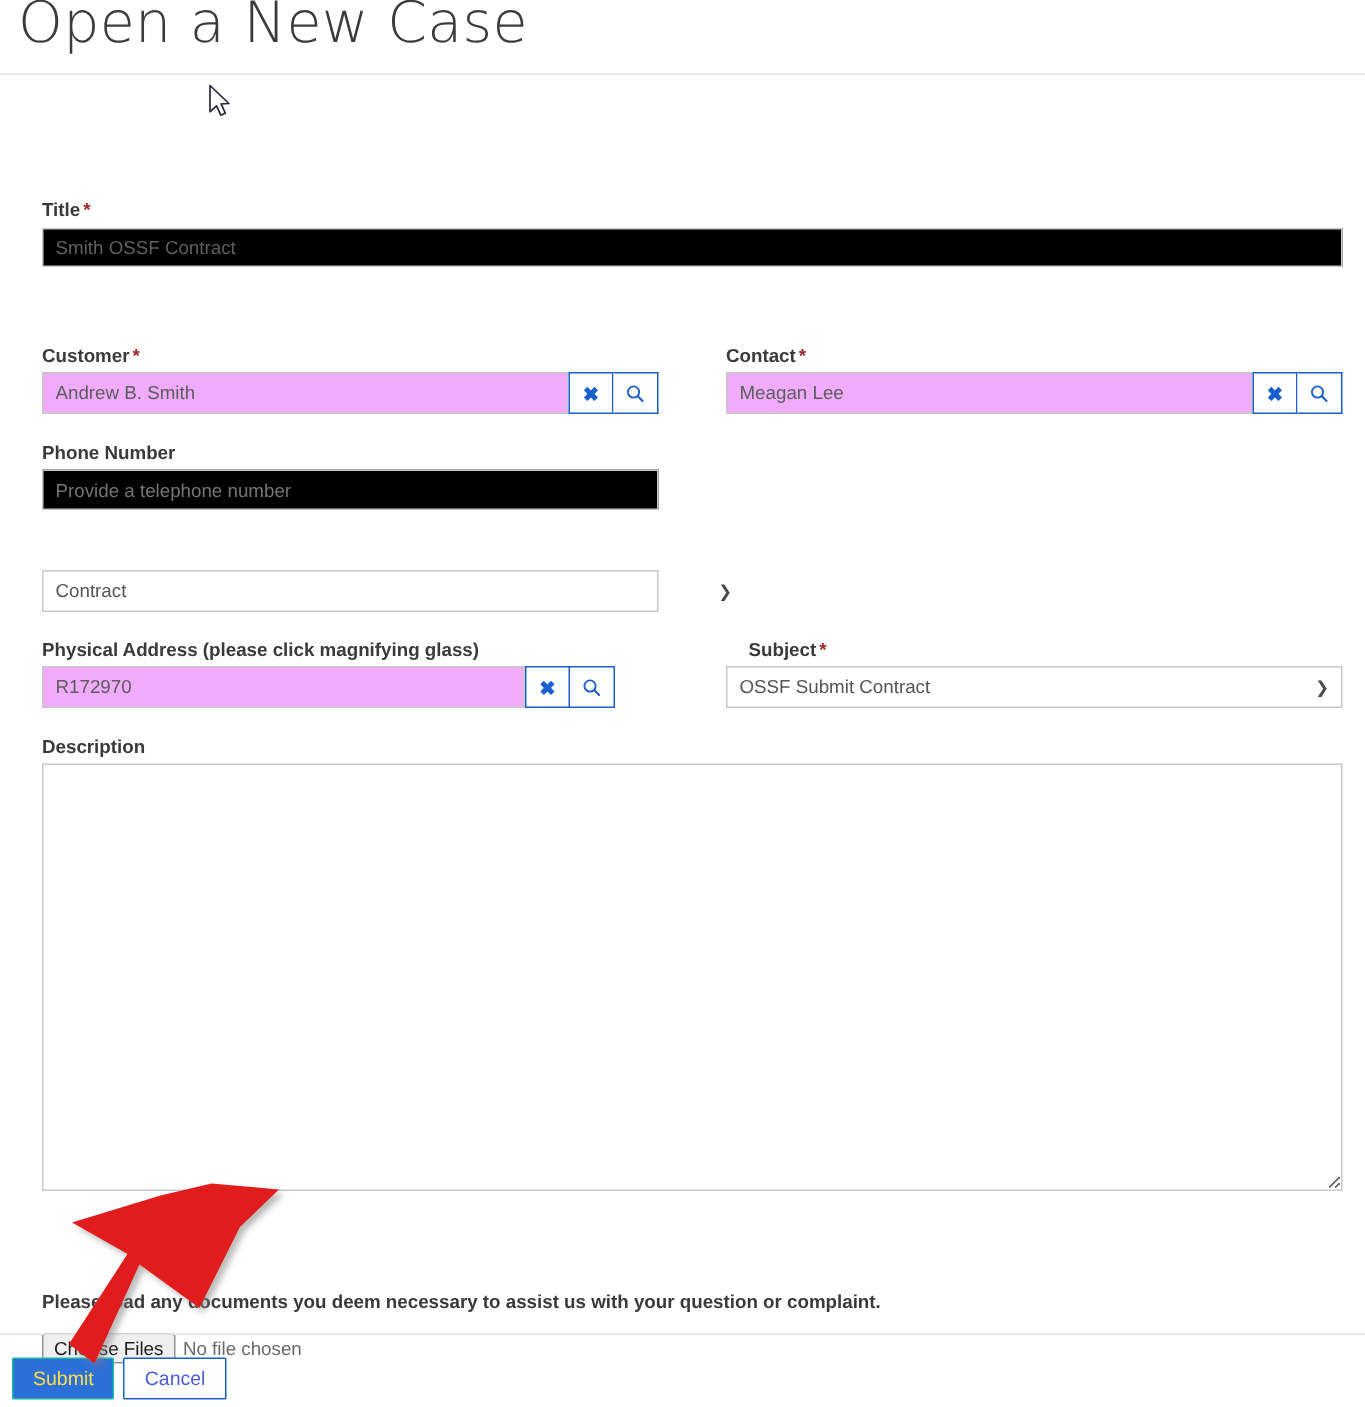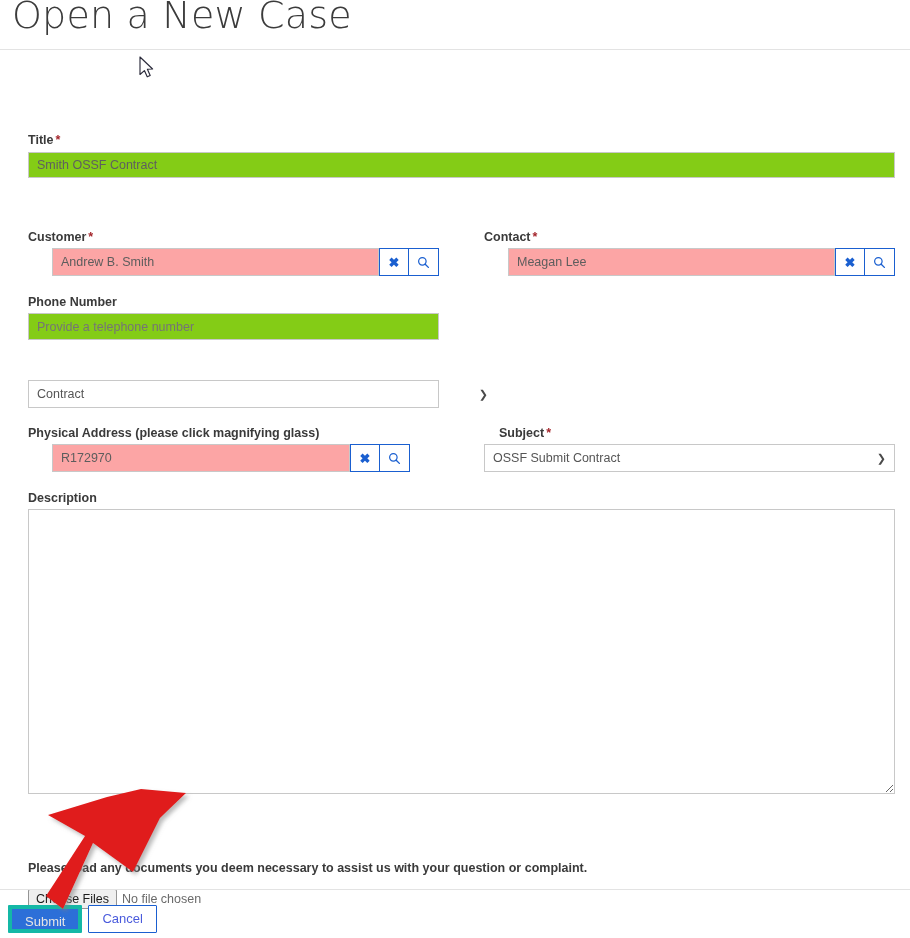--- a/index.html
+++ b/index.html
@@ -58,32 +58,31 @@
     padding-left: 2px;
   }
 
   .abs { position: absolute; }
 
   
   .txt {
     box-sizing: border-box;
     height: 26px;
     border: 1px solid #c8c8c8;
-    background: #84cc16;
+    background: #000000;
     font-family: "Liberation Sans", sans-serif;
     font-size: 12.5px;
     color: #5f5f5f;
     padding: 0 8px;
     line-height: 24px;
     outline: none;
   }
   .txt.readonly-grey {
-    background: #fca5a5;
+    background: #f0abfc;
     color: #5d5d5d;
-    margin-left: 24px;
   }
 
   
   .lookup {
     position: absolute;
     display: flex;
     align-items: stretch;
     height: 28px;
   }
   .lookup .txt {
@@ -202,22 +201,22 @@
     font-family: "Liberation Sans", sans-serif;
     font-size: 13px;
     height: 28px;
     padding: 0 13px;
     line-height: 26px;
     cursor: pointer;
     border-radius: 1px;
   }
   .btn-primary {
     background: #2c6fd8;
-    border: 4px solid #14b8a6;
-    color: #e5e5e5;
+    border: 1px solid #14b8a6;
+    color: #fde047;
   }
   .btn-secondary {
     background: #ffffff;
     border: 1px solid #1a5fd0;
     color: #4a5bdc;
   }
 
   
   .overlay {
     position: absolute;

